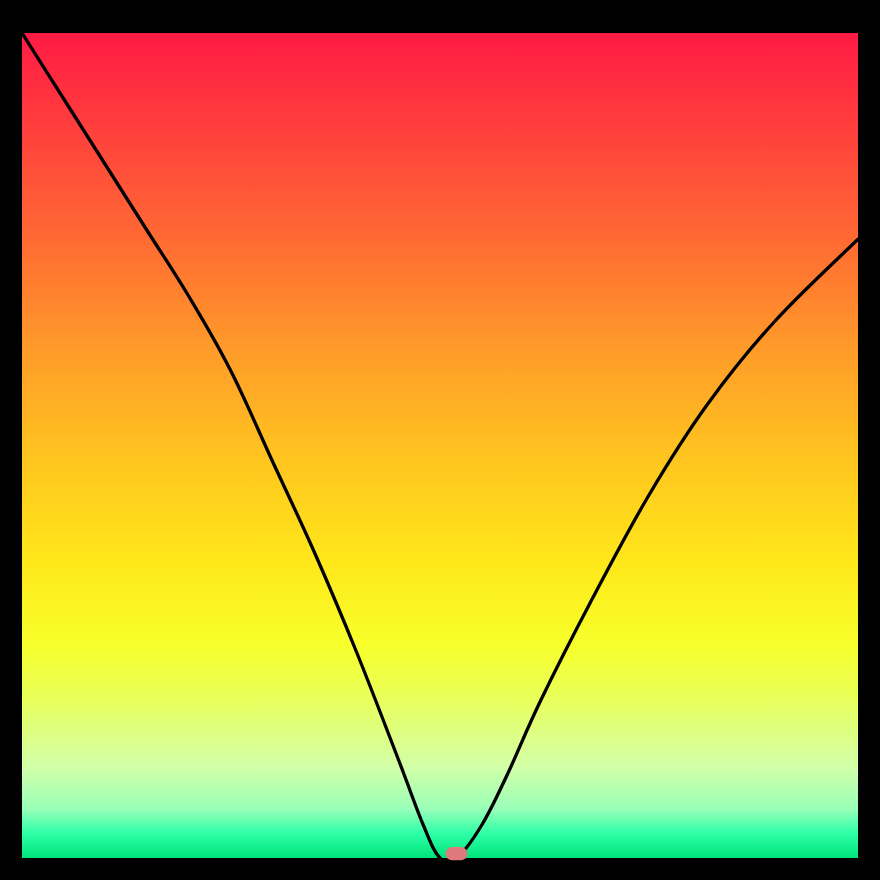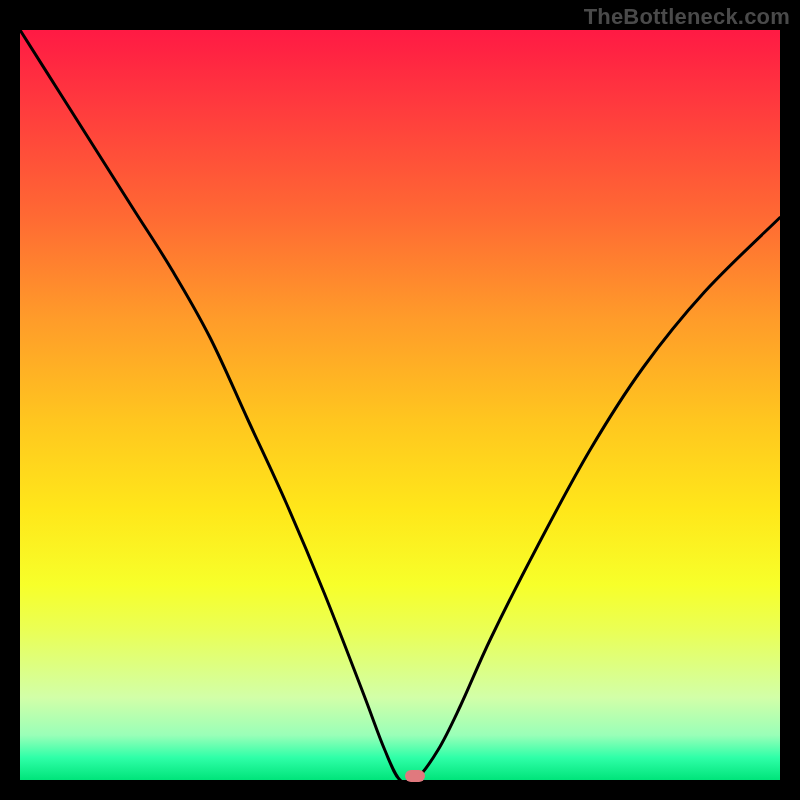--- a/index.html
+++ b/index.html
@@ -64,21 +64,20 @@
     height: 12px;
     border-radius: 6px;
     background: #e0797e;
     transform: translate(-50%, -50%);
   }
 </style>
 </head>
 <body>
 
 <div class="frame">
-  <div class="attribution">TheBottleneck.com</div>
 
   <div class="plot-area">
     <div class="gradient"></div>
 
     <svg class="curve" viewBox="0 0 760 750" preserveAspectRatio="none">
       <path d="M 0 0 C 6.84 10.799999999999999, 24.32 38.400000000000006, 38 60 C 51.68 81.6, 62.32 98.4, 76 120 C 89.68 141.6, 100.32 158.4, 114 180 C 127.68 201.6, 138.32 217.04999999999995, 152 239.99999999999994 C 165.68 262.94999999999993, 176.32 280.5, 190 307.5 C 203.68 334.5, 214.32 360.3, 228 390 C 241.68 419.7, 252.32 441.45, 266 472.5 C 279.68 503.55, 290.32 528.75, 304 562.5 C 317.68 596.25, 331.056 631.65, 342 660 C 352.944 688.35, 357.96000000000004 703.8, 364.8 720 C 371.64 736.2, 374.528 744.6, 380 750 C 385.472 755.4, 388.35999999999996 755.4, 395.2 750 C 402.04 744.6, 409.7920000000001 733.5, 418.00000000000006 720 C 426.208 706.5, 431.224 695.25, 440.79999999999995 675 C 450.3759999999999 654.75, 457.52 635.85, 471.2 607.5 C 484.88 579.15, 499.0160000000001 551.25, 516.8000000000001 517.5 C 534.5840000000001 483.75, 550.8480000000001 452.4, 570 420 C 589.1519999999999 387.6, 602.68 365.84999999999997, 623.1999999999999 337.49999999999994 C 643.7199999999999 309.1499999999999, 659.376 289.5, 684 262.5 C 708.624 235.5, 746.32 201, 760 187.5" fill="none" stroke="#000000" stroke-width="3" stroke-linejoin="round" stroke-linecap="round"></path>
     </svg>
 
     <div class="marker" style="left: 395.2px; top: 746px; background: rgb(224, 121, 126);"></div>
   </div>

